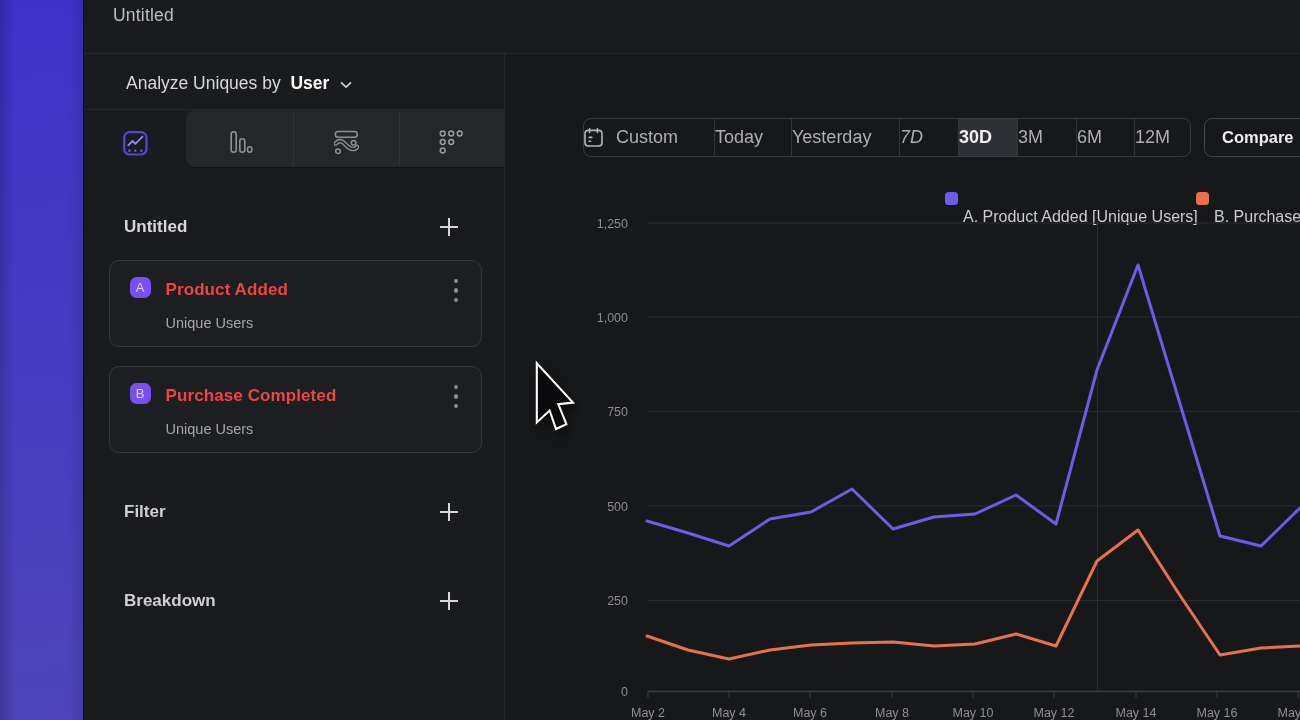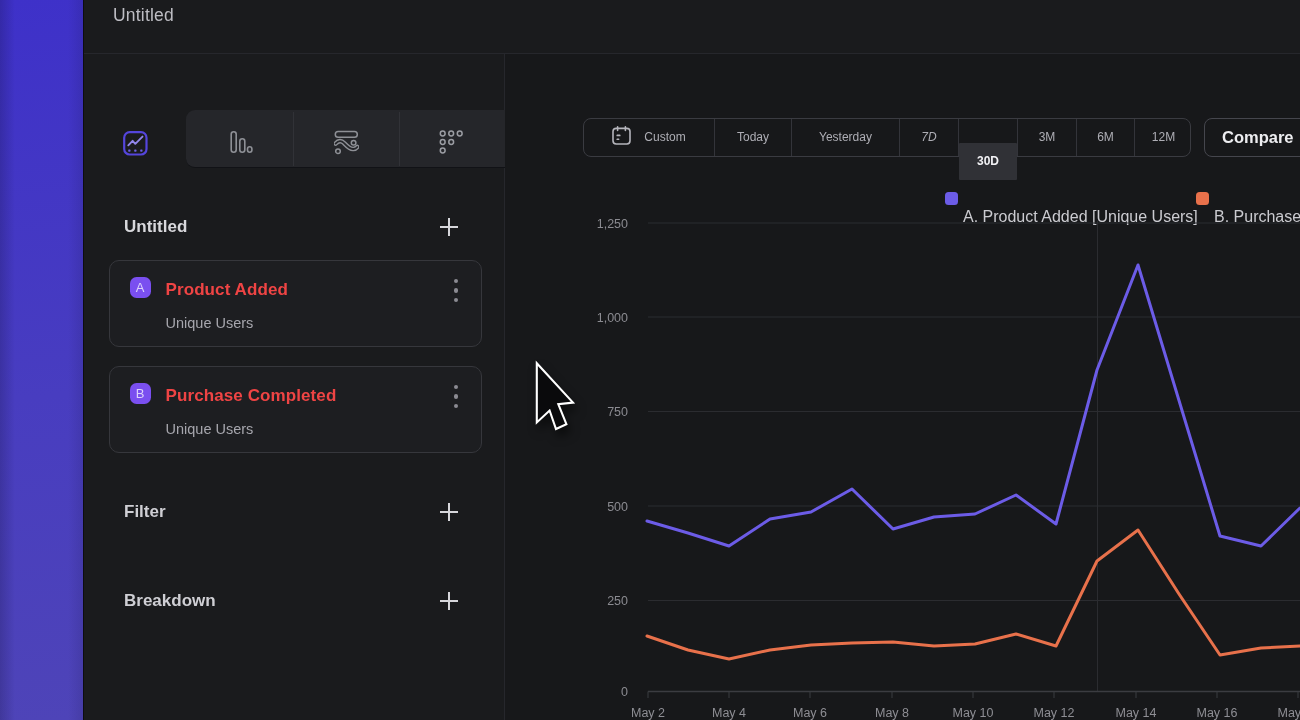--- a/index.html
+++ b/index.html
@@ -35,37 +35,44 @@
     border:1px solid #36373c; border-radius:10px; }
   .card .badge { position:absolute; left:20px; top:16px; width:21px; height:21px; border-radius:6.5px;
     background:#7a4ff0; color:#ddd3fb; font-size:13px; text-align:center; line-height:21px; }
   .card .name { position:absolute; left:56px; top:19px; font-size:17px; font-weight:700; color:#ef4444; letter-spacing:0.1px; }
   .card .sub { position:absolute; left:56px; top:54px; font-size:14.5px; color:#a6a6ad; }
   .kebab { position:absolute; left:344px; top:18px; width:5px; }
   .kebab i { display:block; width:4.4px; height:4.4px; border-radius:50%; background:#8b8b92; margin-bottom:4.9px; }
   .secrow { position:absolute; left:40px; font-size:17px; font-weight:700; color:#cfcfd4; }
   
   #datebar { left:583px; top:118px; width:608px; height:39px; border:1px solid #3a3b41; border-radius:8px; }
-  #datebar .btn { position:absolute; top:0; height:37px; line-height:37px; text-align:center;
-    font-size:12px; color:#aeaeb5; }
+  #datebar .btn { position:absolute; top:0; height:37px; line-height:37px; 
+    font-size:18px; color:#aeaeb5; }
   #datebar .sep { position:absolute; top:0; width:1px; height:37px; background:#33343a; }
-  #datebar .active { background:#303136; color:#f2f2f5; font-weight:700; border-radius:1px;margin-top:24px; }
+  #datebar .active { background:#303136; color:#f2f2f5; font-weight:700; border-radius:1px; }
   #compare { left:1204px; top:118px; width:106px; height:39px; border:1px solid #45464d; border-radius:8px;
     font-size:16.5px; font-weight:700; color:#ededf0; line-height:37px; padding-left:17px; }
   .sw { position:absolute; top:192px; width:12.5px; height:12.5px; border-radius:3.5px; }
   .legtext { position:absolute; top:208px; font-size:16px; color:#cbcbd0; white-space:nowrap; }
 </style>
 </head>
 <body>
 <div class="abs" id="strip"></div>
 <div class="abs" id="topbar">
     <div class="title">Untitled</div>
   </div>
 
 <div class="abs" id="panel">
+  <div id="phead">
+      <div class="t">Analyze Uniques by&nbsp; <b>User</b>
+    <svg width="12" height="8" viewBox="0 0 12 8" style="margin-left:6px" fill="none">
+          <path d="M1.5 1.8 L6 6.2 L10.5 1.8" stroke="#c9c9ce" stroke-width="1.8" stroke-linecap="round" stroke-linejoin="round"></path>
+        </svg>
+  </div>
+    </div>
   <div id="tabs">
     <div class="group"></div>
     <div class="sep" style="left:209px"></div>
     <div class="sep" style="left:315px"></div>
 
     <svg class="abs" style="left:39px; top:21px;" width="25" height="25" viewBox="0 0 25 25" fill="none">
       <rect x="1.2" y="1.2" width="22.3" height="22.3" rx="5.5" stroke="#5445dc" stroke-width="2.2"></rect>
       <path d="M5.3 14.3 L9.6 9.8 L12.3 12.8 L19.5 5.6" stroke="#9186ea" stroke-width="1.9" stroke-linecap="round" stroke-linejoin="round"></path>
       <rect x="5.2" y="18.4" width="2.3" height="2.3" rx="0.6" fill="#6c5ee2"></rect>
       <rect x="11.2" y="18.4" width="2.3" height="2.3" rx="0.6" fill="#6c5ee2"></rect>

